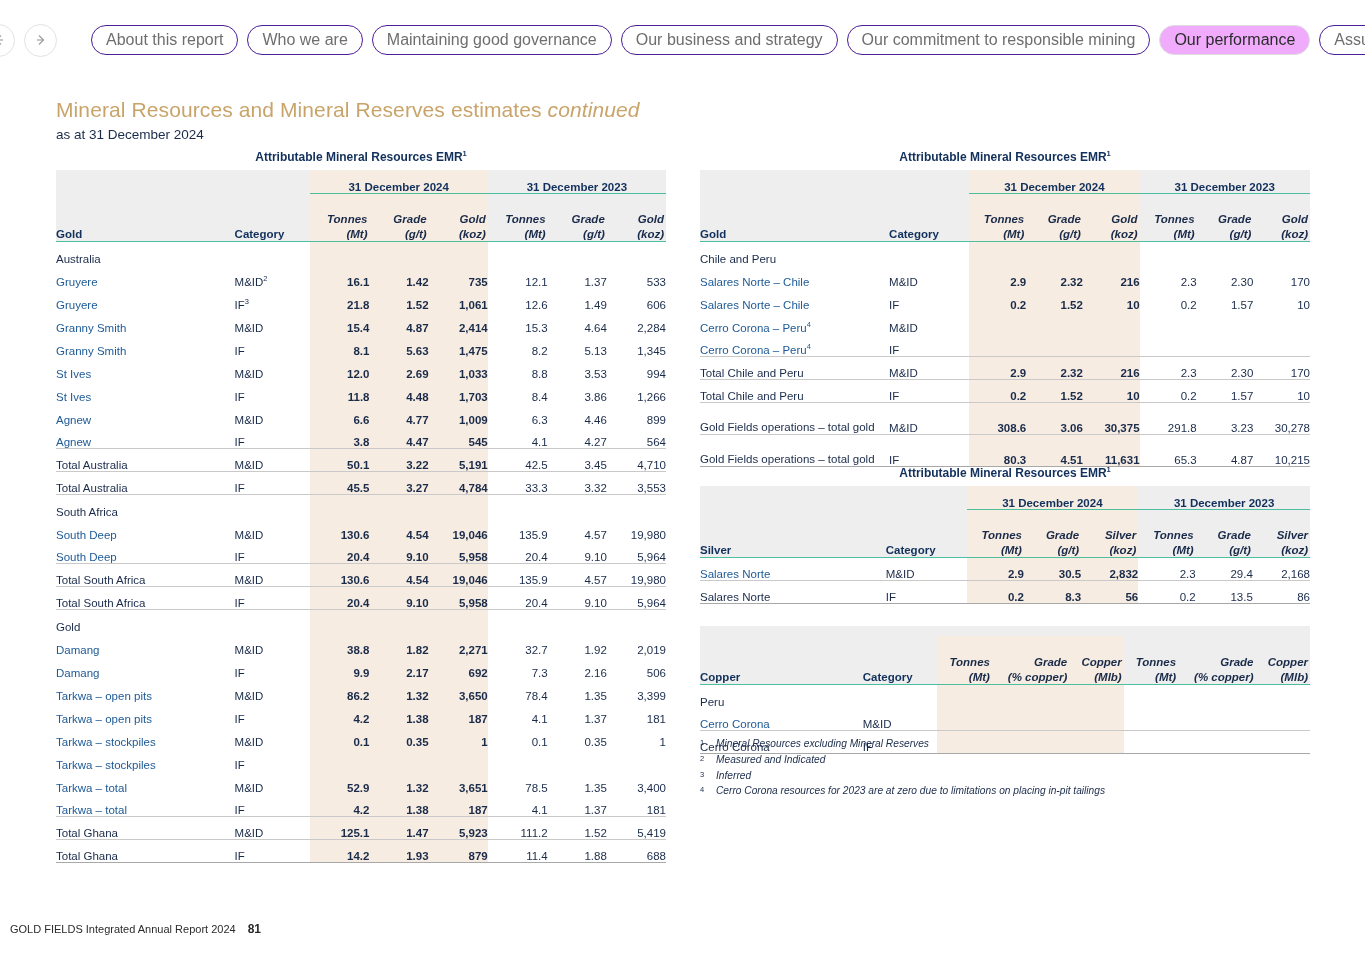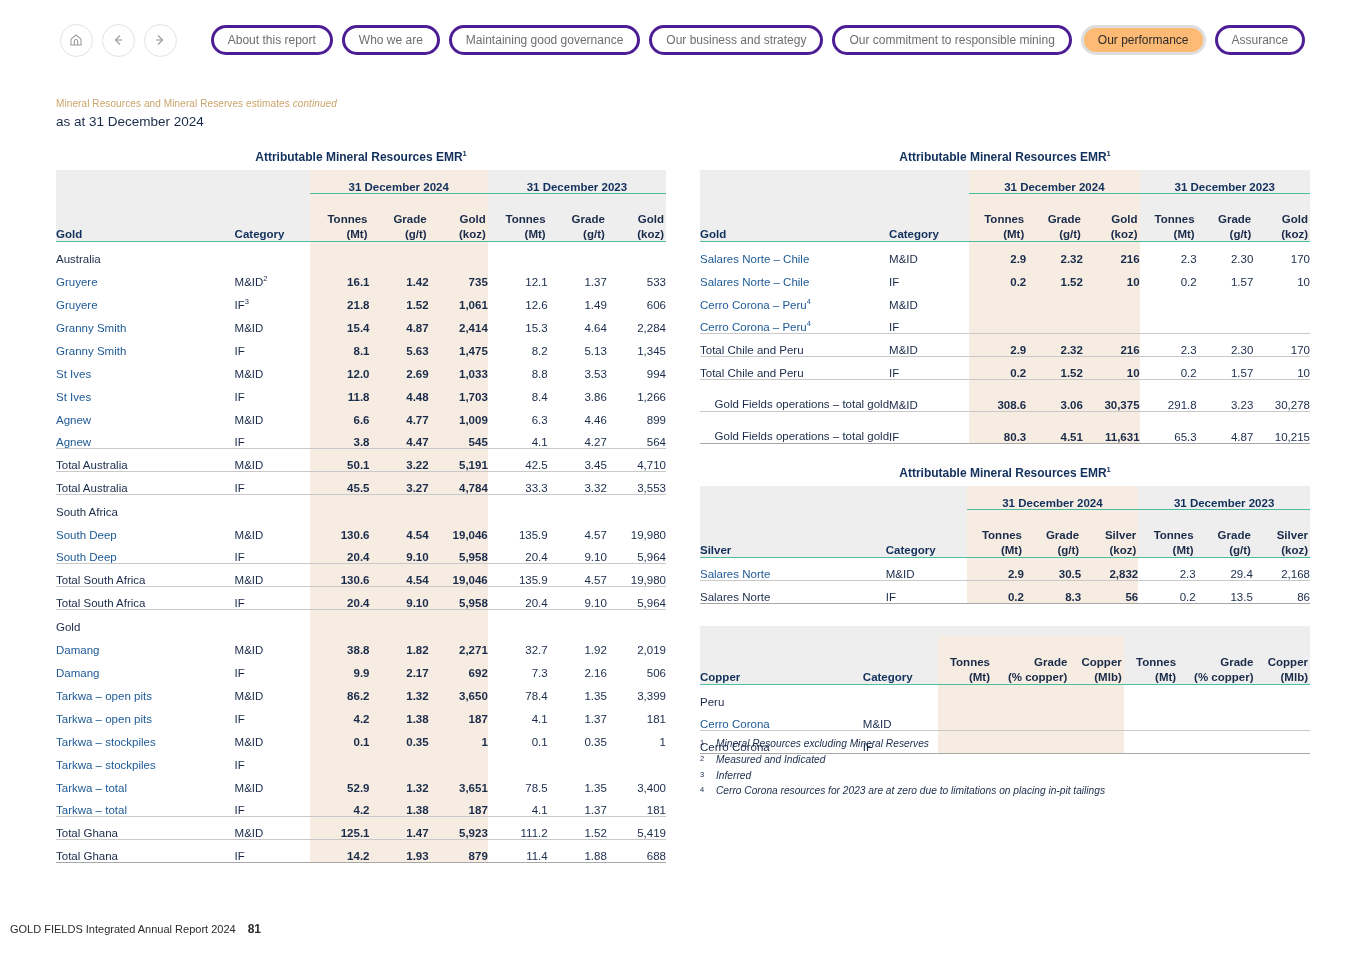--- a/index.html
+++ b/index.html
@@ -22,32 +22,32 @@
   .navcircle {
     width:33px; height:33px; border-radius:50%;
     border:1px solid #e2e2e2; background:#fff;
     display:flex; align-items:center; justify-content:center;
     color:#9a9a9a; flex:none;
   }
   .navcircle svg { display:block; }
   .navgap { width:16px; flex:none; }
   .pill {
     height:30px; border-radius:15px;
-    border:3px solid #4c1d95; background:#fff;
+    border:1px solid #4c1d95; background:#fff;
     display:flex; align-items:center; justify-content:center;
     padding:0 14px;
-    font-size:12px; color:#6e6e6e; white-space:nowrap;
+    font-size:16px; color:#6e6e6e; white-space:nowrap;
     flex:none;
   }
-  .pill.active { background:#fdba74; border-color:#dedede; color:#2b2b2b; }
+  .pill.active { background:#f0abfc; border-color:#dedede; color:#2b2b2b; }
 
   
   .heading { position:absolute; left:56px; top:98px; }
   .heading .h1 {
-    font-size:10px; color:#c9a46a; letter-spacing:.1px;
+    font-size:21px; color:#c9a46a; letter-spacing:.1px;
     white-space:nowrap;
   }
   .heading .h1 i { font-style:italic; }
   .heading .h2 {
     font-size:13.5px; color:#1a2b4a; margin-top:5px; white-space:nowrap;
   }
 
   
   .tbl-wrap { position:absolute; }
   .tbl-cap {
@@ -63,36 +63,36 @@
   .hdrband { background:#eeeeee; }
   .hdr-date {
     text-align:center; font-weight:bold; font-size:11.5px;
     color:#12305c; padding-bottom:3px; height:23px;
     border-bottom:1.4px solid #4cbfa0;
   }
   .hdr-lbl {
     font-weight:bold; font-size:11.5px; color:#12305c;
     height:48px; padding-bottom:5px; line-height:1.25;
   }
-  .hdr-lbl.num { text-align:right; padding-right:2px; }
+  .hdr-lbl.num { text-align:right; padding-right:2px;font-style:italic; }
   .hdr-lbl.numl { text-align:left; }
   .greenline td { border-bottom:1.4px solid #4cbfa0; height:0; }
 
   tr.r td { height:23px; padding-top:0; padding-bottom:0; }
   td.name { color:#1d5a96; padding-left:8px; white-space:nowrap; }
   td.name.plain { color:#1a2b4a; }
   td.grp { color:#1a2b4a; padding-left:8px; white-space:nowrap; }
   td.cat { color:#1a2b4a; white-space:nowrap; }
   td.num { text-align:right; padding-right:2px; color:#1a2b4a; white-space:nowrap; }
   td.num.cur { font-weight:bold; }
   .band { background:#f6ece2; }
   tr.ruleTop td { border-top:1px solid #c9c9c9; }
   tr.ruleBot td { border-bottom:1px solid #c9c9c9; }
   tr.endrule td { border-bottom:1.2px solid #a8a8a8; }
-  .two { line-height:1.15; padding-top:2px;text-align:right; }
+  .two { line-height:1.15; padding-top:2px; }
   sup { font-size:7.5px; vertical-align:super; line-height:0; }
 
   
   .foot { position:absolute; left:700px; top:736px; width:620px; }
   .foot .fn {
     display:flex; font-size:10.2px; font-style:italic;
     color:#1a2b4a; line-height:1.55;
   }
   .foot .fn .mk { width:16px; flex:none; font-size:7.5px; padding-top:1px; font-style:normal; }
 
@@ -491,20 +491,30 @@
           <td class="band"></td>
           <td class="band"></td>
           <td class="band"></td>
           <td></td>
           <td></td>
           <td></td>
         </tr>
       </thead>
       <tbody>
         <tr class="r">
+          <td class="grp">Chile and Peru</td>
+          <td></td>
+          <td class="band"></td>
+          <td class="band"></td>
+          <td class="band"></td>
+          <td></td>
+          <td></td>
+          <td></td>
+        </tr>
+        <tr class="r">
           <td class="name">Salares Norte – Chile</td>
           <td class="cat">M&amp;ID</td>
           <td class="num cur band">2.9</td>
           <td class="num cur band">2.32</td>
           <td class="num cur band">216</td>
           <td class="num">2.3</td>
           <td class="num">2.30</td>
           <td class="num">170</td>
         </tr>
         <tr class="r">

